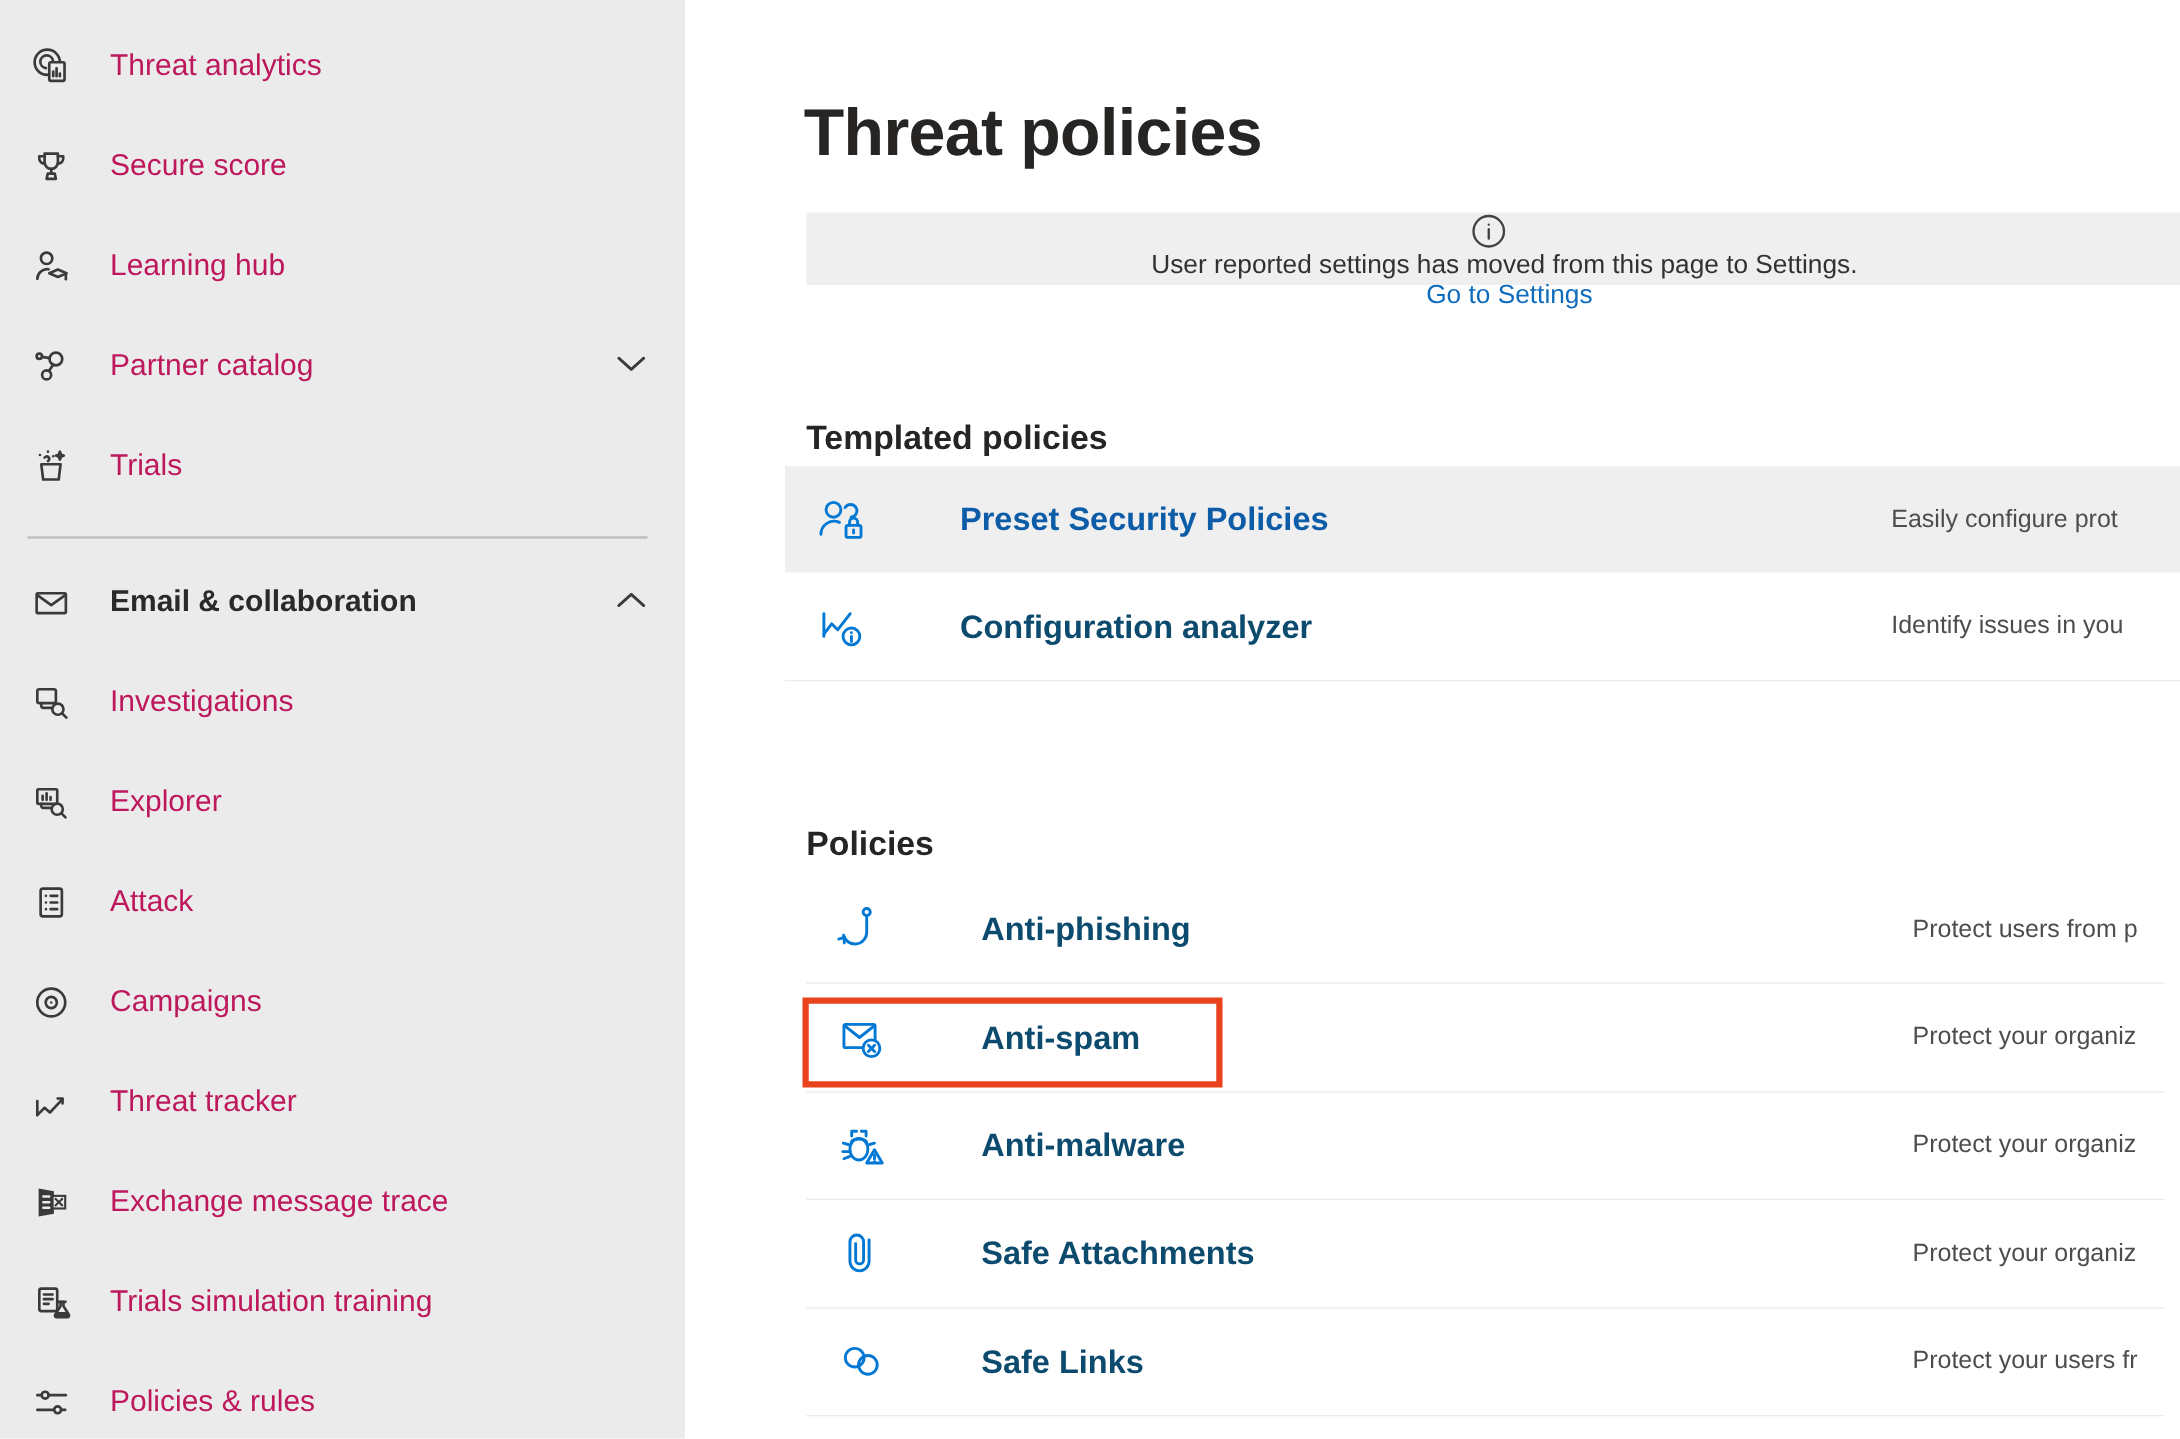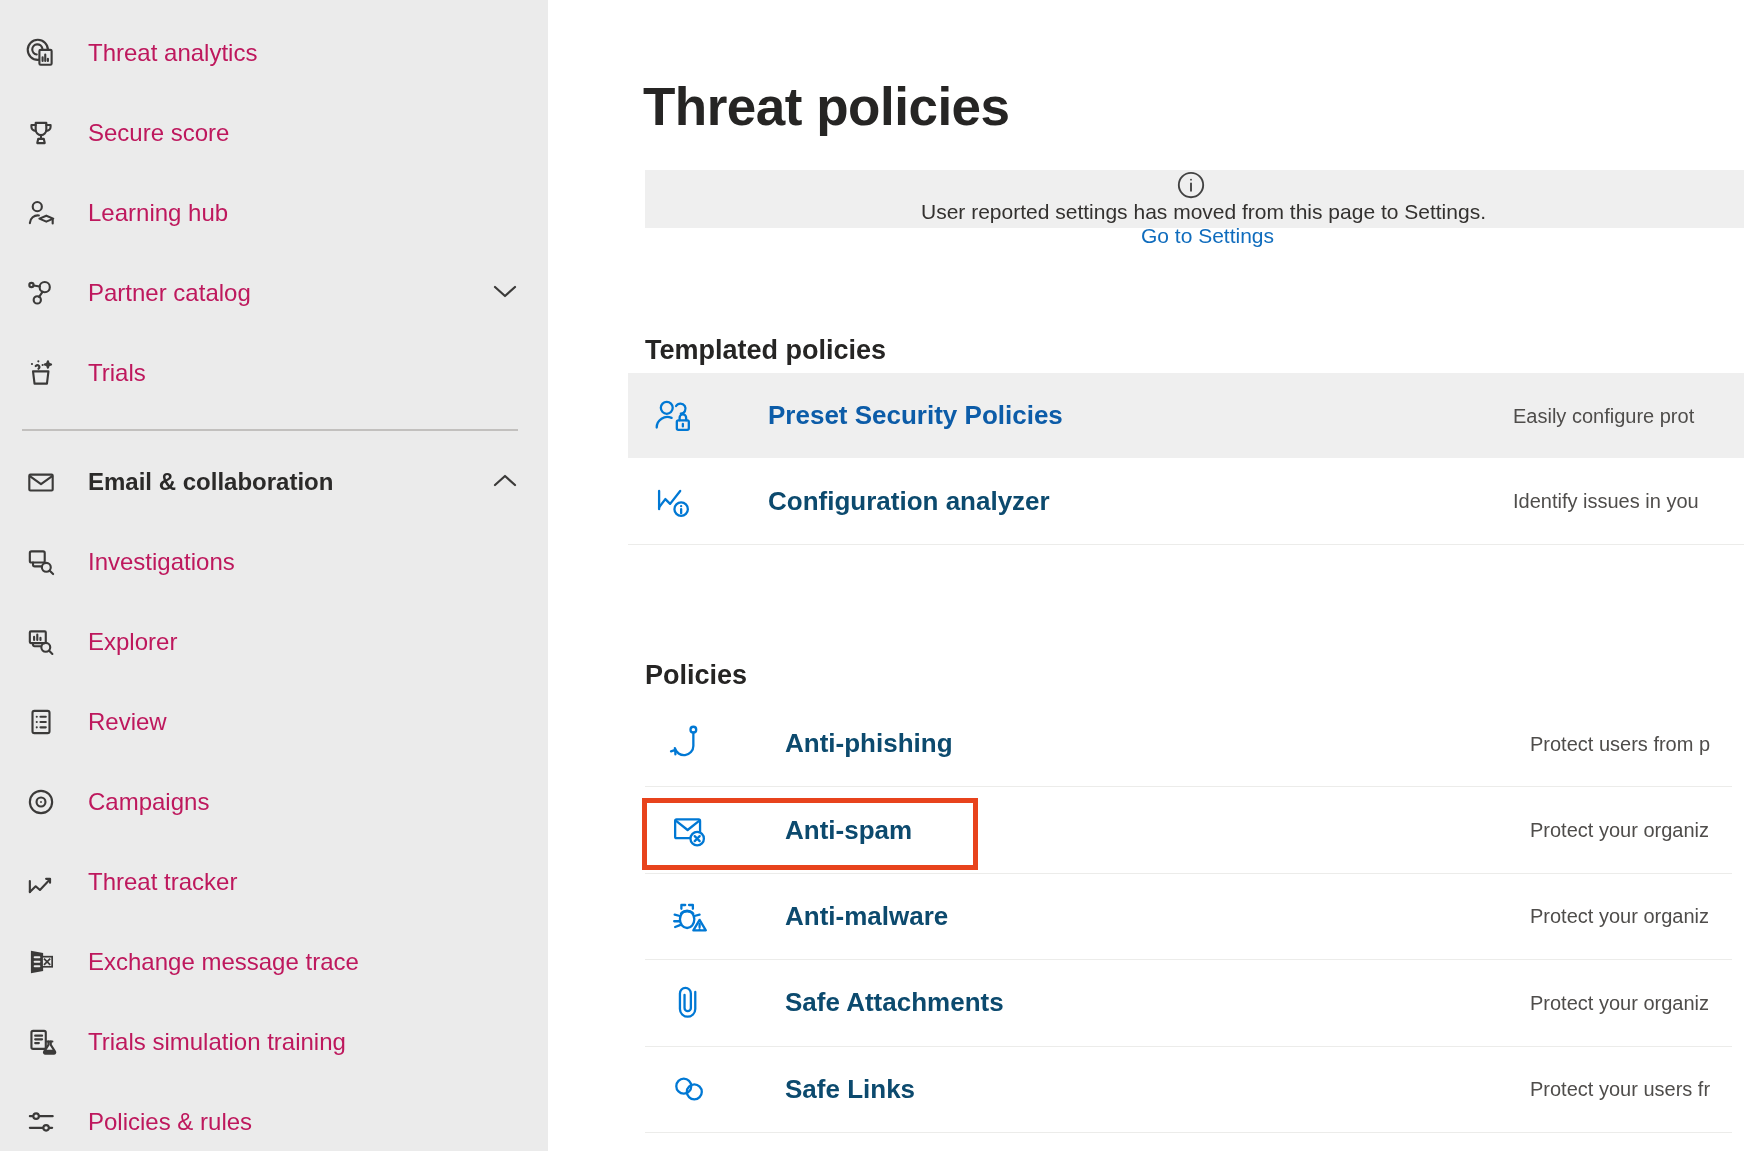--- a/index.html
+++ b/index.html
@@ -190,21 +190,21 @@
       <span class="nav-label">Explorer</span>
     </div>
 
     <div class="nav-item">
       <span class="nav-icon">
         <svg class="ico" width="34" height="34" viewBox="0 0 32 32">
           <rect x="8" y="5.5" width="16" height="21" rx="1.8"></rect>
           <path d="M12 11h.01 M15.5 11h5 M12 16h.01 M15.5 16h5 M12 21h.01 M15.5 21h5"></path>
         </svg>
       </span>
-      <span class="nav-label">Review</span>
+      <span class="nav-label">Attack</span>
     </div>
 
     <div class="nav-item">
       <span class="nav-icon">
         <svg class="ico" width="34" height="34" viewBox="0 0 32 32">
           <circle cx="16" cy="16" r="10.5"></circle>
           <circle cx="16" cy="16" r="4.2"></circle>
           <circle cx="16" cy="16" r="0.9" fill="currentColor" stroke="none"></circle>
         </svg>
       </span>

